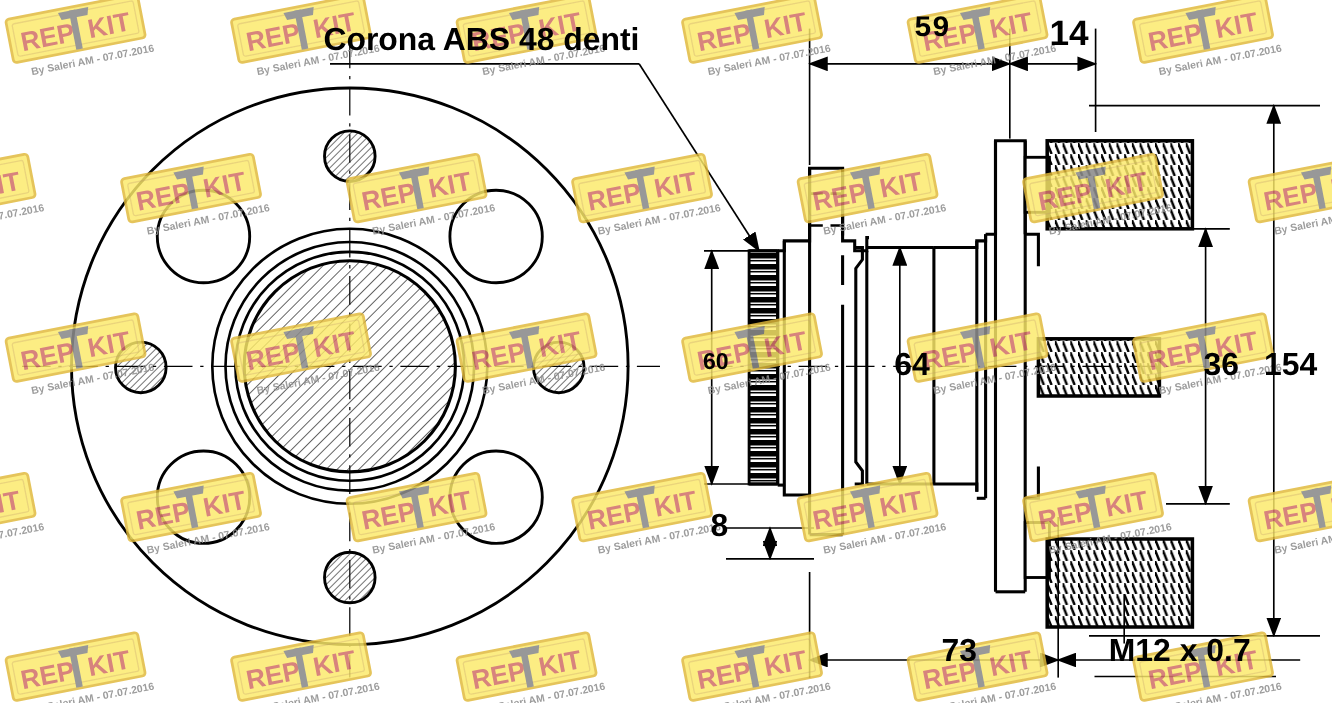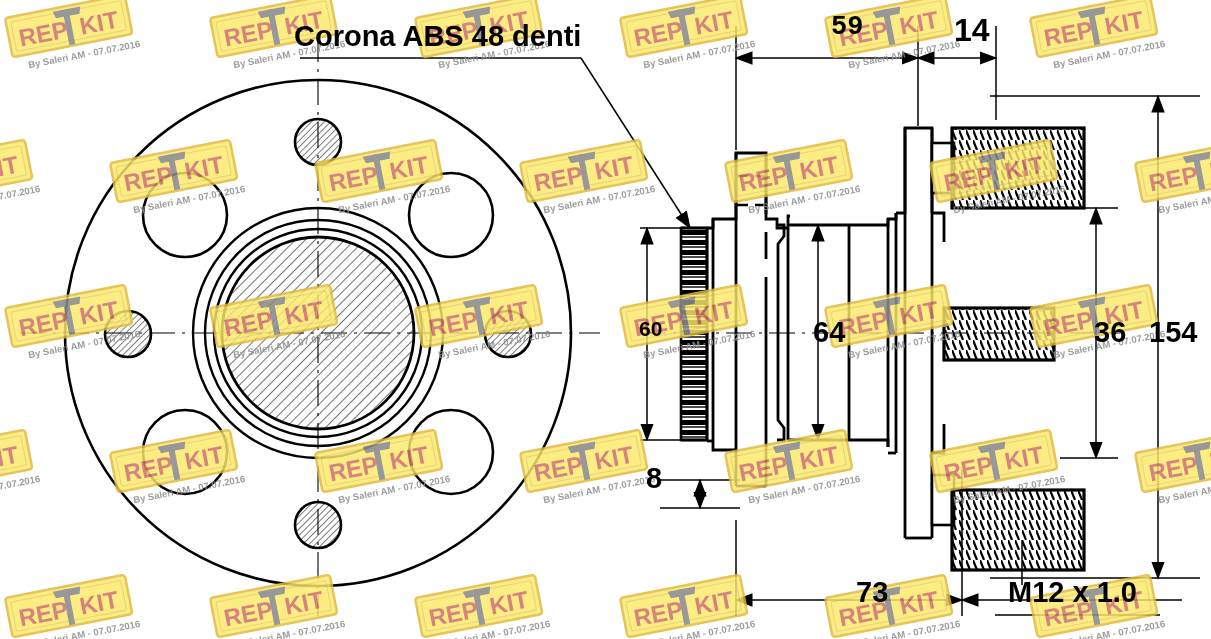--- a/index.html
+++ b/index.html
@@ -230,16 +230,16 @@
     <div id="title-text">Corona ABS 48 denti</div>
 
     <div class="dimtext" style="left:815px;top:14px;font-size:27px;font-family:Liberation Mono, monospace;">59</div>
     <div class="dimtext" style="left:938px;top:14px;font-size:32px;">14</div>
     <div class="dimtext" style="left:623px;top:318px;font-size:21px;">60</div>
     <div class="dimtext" style="left:797px;top:318px;font-size:29px;">64</div>
     <div class="dimtext" style="left:1078px;top:318px;font-size:29px;">36</div>
     <div class="dimtext" style="left:1133px;top:318px;font-size:29px;">154</div>
     <div class="dimtext" style="left:630px;top:464px;font-size:29px;">8</div>
     <div class="dimtext" style="left:840px;top:578px;font-size:29px;text-align:center;">73</div>
-    <div class="dimtext" style="left:992px;top:578px;font-size:29px;">M12 x 1.0</div>
+    <div class="dimtext" style="left:992px;top:578px;font-size:29px;">M12 x 0.7</div>
   </div>
 
 </div>
 
 </body></html>

